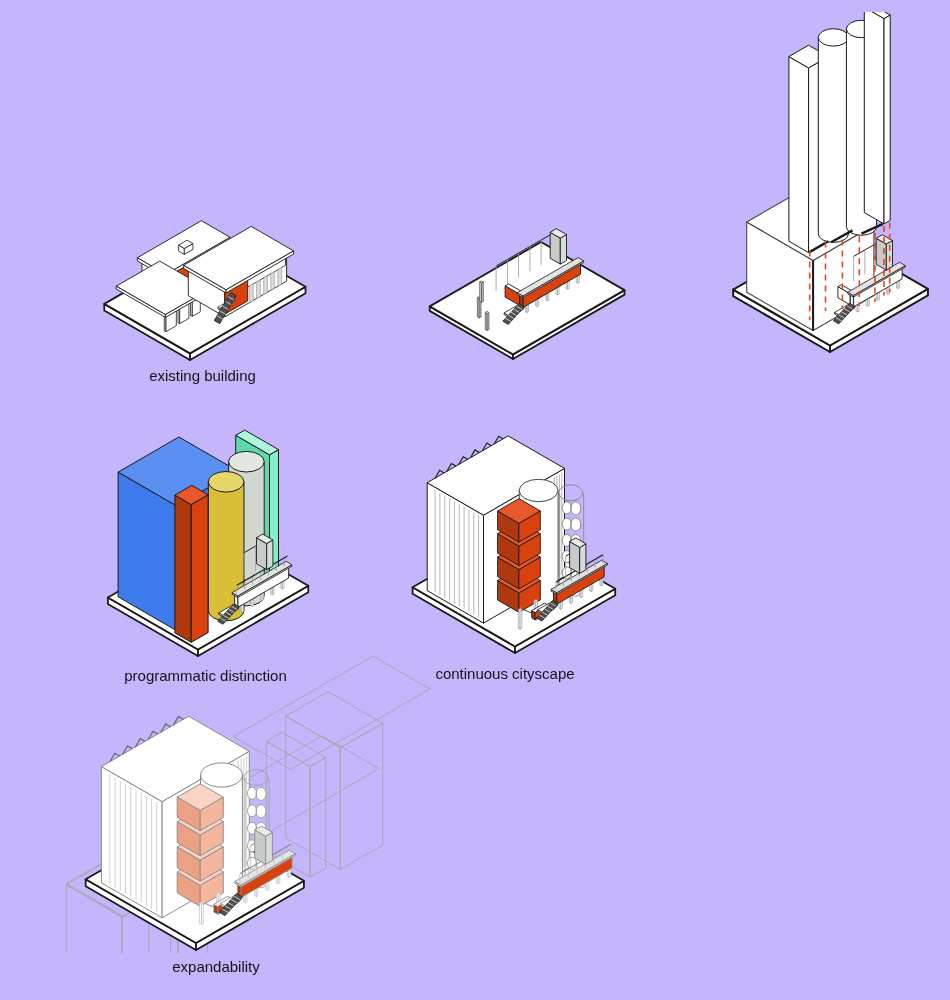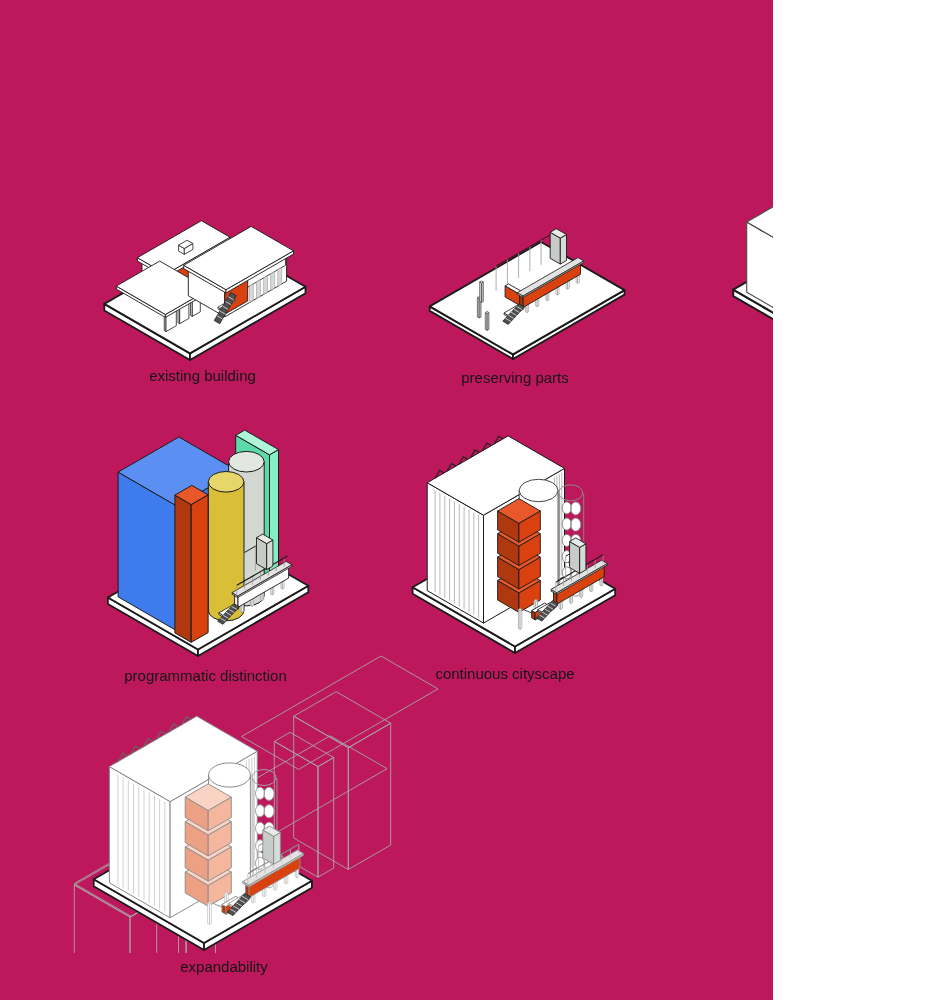--- a/index.html
+++ b/index.html
@@ -1,16 +1,16 @@
 <!DOCTYPE html>
 <html><head>
 <meta charset="utf-8">
 <style>
   html,body{margin:0;padding:0;background:#fff;}
-  .canvas{position:relative;width:773px;height:1000px;background:#be185d;overflow:hidden;
+  .canvas{position:relative;width:950px;height:1000px;background:#c4b5fd;overflow:hidden;
           font-family:"Liberation Sans", sans-serif;}
   figure.fig{position:absolute;margin:0;padding:0;}
   figure.fig svg{display:block;}
   figcaption.cap{margin-top:5px;text-align:center;font-size:15px;color:#141414;
                  font-family:"Liberation Sans", sans-serif;}
 </style>
 </head>
 <body>
 
 <div class="canvas">
@@ -121,21 +121,20 @@
         <line x1="96.1" y1="52.0" x2="96.1" y2="76.8" stroke="#9b9b9b" stroke-width="0.8"></line>
         <line x1="107.4" y1="45.5" x2="107.4" y2="70.3" stroke="#9b9b9b" stroke-width="0.8"></line>
         <line x1="118.6" y1="39.0" x2="118.6" y2="63.8" stroke="#9b9b9b" stroke-width="0.8"></line>
         <line x1="129.9" y1="32.5" x2="129.9" y2="57.3" stroke="#9b9b9b" stroke-width="0.8"></line>
         <line x1="141.1" y1="26.1" x2="141.1" y2="50.8" stroke="#9b9b9b" stroke-width="0.8"></line>
         <line x1="152.4" y1="19.6" x2="152.4" y2="44.3" stroke="#9b9b9b" stroke-width="0.8"></line>
         <polygon points="160.3,50.1 150.2,44.3 150.2,18.3 160.3,24.1" fill="#c8ccc8" stroke="#1a1a1a" stroke-width="0.9" stroke-linejoin="round"></polygon>
         <polygon points="160.3,50.1 166.5,46.5 166.5,20.5 160.3,24.1" fill="#d8dcd8" stroke="#1a1a1a" stroke-width="0.9" stroke-linejoin="round"></polygon>
         <polygon points="160.3,24.1 166.5,20.5 156.3,14.7 150.2,18.3" fill="#e8ece8" stroke="#1a1a1a" stroke-width="0.9" stroke-linejoin="round"></polygon>
       </svg>
-    <figcaption class="cap">preserving parts</figcaption>
   </figure>
 
   <figure class="fig" style="left:715px;top:12px;width:230px">
     <svg id="svg-2" width="230" height="348">
         <polygon points="115.0,340.0 18.2,284.1 18.2,277.6 115.0,333.5" fill="#fff" stroke="#1a1a1a" stroke-width="2" stroke-linejoin="round"></polygon>
         <polygon points="115.0,340.0 212.9,283.4 212.9,276.9 115.0,333.5" fill="#fff" stroke="#1a1a1a" stroke-width="2" stroke-linejoin="round"></polygon>
         <polygon points="115.0,333.5 212.9,276.9 116.1,221.1 18.2,277.6" fill="#fff" stroke="#1a1a1a" stroke-width="2" stroke-linejoin="round"></polygon>
         <polygon points="98.1,318.6 31.7,280.2 31.7,210.0 98.1,248.4" fill="#fff" stroke="#4a4a4a" stroke-width="1.1" stroke-linejoin="round"></polygon>
         <polygon points="98.1,318.6 158.9,283.4 158.9,213.3 98.1,248.4" fill="#fff" stroke="#4a4a4a" stroke-width="1.1" stroke-linejoin="round"></polygon>
         <polygon points="98.1,248.4 158.9,213.3 92.5,174.9 31.7,210.0" fill="#fff" stroke="#4a4a4a" stroke-width="1.1" stroke-linejoin="round"></polygon>
@@ -370,21 +369,21 @@
         <line x1="156.2" y1="134.7" x2="176.4" y2="122.9" stroke="#1a1a1a" stroke-width="1"></line>
         <line x1="156.2" y1="134.7" x2="156.2" y2="159.4" stroke="#9b9b9b" stroke-width="0.8"></line>
         <line x1="167.4" y1="128.2" x2="167.4" y2="152.9" stroke="#9b9b9b" stroke-width="0.8"></line>
         <polygon points="178.7,151.6 168.5,145.7 168.5,119.7 178.7,125.6" fill="#c8ccc8" stroke="#1a1a1a" stroke-width="0.9" stroke-linejoin="round"></polygon>
         <polygon points="178.7,151.6 184.9,148.0 184.9,122.0 178.7,125.6" fill="#d8dcd8" stroke="#1a1a1a" stroke-width="0.9" stroke-linejoin="round"></polygon>
         <polygon points="178.7,125.6 184.9,122.0 174.7,116.1 168.5,119.7" fill="#e8ece8" stroke="#1a1a1a" stroke-width="0.9" stroke-linejoin="round"></polygon>
       </svg>
     <figcaption class="cap">programmatic distinction</figcaption>
   </figure>
 
-  <figure class="fig" style="left:22px;top:623px;width:440px">
+  <figure class="fig" style="left:14px;top:623px;width:440px">
     <svg id="svg-5" width="440" height="330">
         <polygon points="109.3,293.4 365.1,145.7 308.1,112.8 52.3,260.5" fill="none" stroke="#a6a6a6" stroke-width="0.9" stroke-linejoin="round"></polygon>
         <polygon points="276.6,146.4 416.0,65.9 359.0,33.0 219.6,113.5" fill="none" stroke="#a6a6a6" stroke-width="0.9" stroke-linejoin="round"></polygon>
         <polygon points="108.0,372.5 52.3,340.3 52.3,261.9 108.0,294.1" fill="none" stroke="#a6a6a6" stroke-width="0.9" stroke-linejoin="round"></polygon>
         <polygon points="108.0,372.5 156.5,344.5 156.5,266.1 108.0,294.1" fill="none" stroke="#a6a6a6" stroke-width="0.9" stroke-linejoin="round"></polygon>
         <polygon points="108.0,294.1 156.5,266.1 100.8,233.9 52.3,261.9" fill="none" stroke="#a6a6a6" stroke-width="0.9" stroke-linejoin="round"></polygon>
         <path d="M 134.7 231.8 L 134.7 338.2 A 14.6 8.4 0 0 0 163.8 338.2 L 163.8 231.8 Z" fill="none" stroke="#a6a6a6" stroke-width="0.9"></path>
         <ellipse cx="149.3" cy="231.8" rx="14.6" ry="8.4" fill="none" stroke="#a6a6a6" stroke-width="0.9"></ellipse>
         <path d="M 164.4 220.9 L 164.4 338.5 A 14.6 8.4 0 0 0 193.5 338.5 L 193.5 220.9 Z" fill="none" stroke="#a6a6a6" stroke-width="0.9"></path>
         <ellipse cx="179.0" cy="220.9" rx="14.6" ry="8.4" fill="none" stroke="#a6a6a6" stroke-width="0.9"></ellipse>

